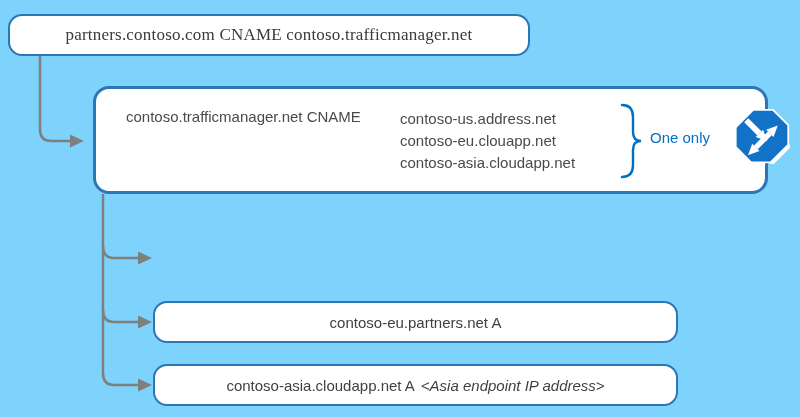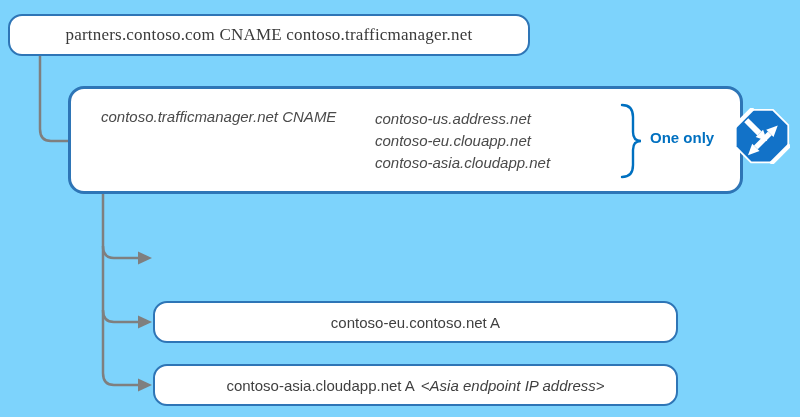--- a/index.html
+++ b/index.html
@@ -26,37 +26,36 @@
     color:#3F3F3F;
   }
   .root-box{
     left:8px;top:14px;width:522px;height:42px;
     font-family:"Liberation Serif", serif;
     font-size:17px;
     letter-spacing:0.2px;
     color:#3A3A3A;
   }
   .tm-box{
-    left:68px;top:86px;width:675px;height:108px;
+    left:93px;top:86px;width:675px;height:108px;
     border-width:3px;border-radius:16px;
     display:block;
-    font-style:italic;
   }
   .tm-record{
     position:absolute;left:30px;top:19px;
     font-size:15px;color:#4A4A4A;white-space:nowrap;
   }
   .tm-targets{
     position:absolute;left:304px;top:19px;
     font-size:15px;color:#4A4A4A;line-height:22px;
   }
   .tm-targets div{white-space:nowrap;}
   .one-only{
     position:absolute;left:650px;top:129px;z-index:3;
-    font-size:15px;font-weight:bold;color:#0070C0;
+    font-size:15px;font-weight:normal;color:#0070C0;
     white-space:nowrap;
   }
   .brace{
     position:absolute;left:620px;top:103px;z-index:3;
   }
   .tm-icon{
     position:absolute;left:734px;top:108px;z-index:3;
   }
   .endpoint-box{
     left:153px;width:525px;height:42px;
@@ -123,21 +122,21 @@
     <line x1="14" y1="14" x2="29" y2="29" stroke="#ffffff" stroke-width="6.5"></line>
     <polygon points="38,38 24.8,33.2 33.2,24.8" fill="#ffffff"></polygon>
 
     <line x1="25" y1="45" x2="41" y2="29" stroke="#ffffff" stroke-width="6"></line>
     <polygon points="50,20 36.8,24.8 45.2,33.2" fill="#ffffff"></polygon>
     <polygon points="16,54 20.8,40.8 29.2,49.2" fill="#ffffff"></polygon>
   </svg>
 
 
   <div class="box endpoint-box ep-2">
-    <span class="record">contoso-eu.contoso.net A</span>
+    <span class="record">contoso-eu.partners.net A</span>
   </div>
 
   <div class="box endpoint-box ep-3">
     <span class="record">contoso-asia.cloudapp.net A</span>
     <span class="value">&lt;Asia endpoint IP address&gt;</span>
   </div>
 
 </div>
 
 </body></html>

